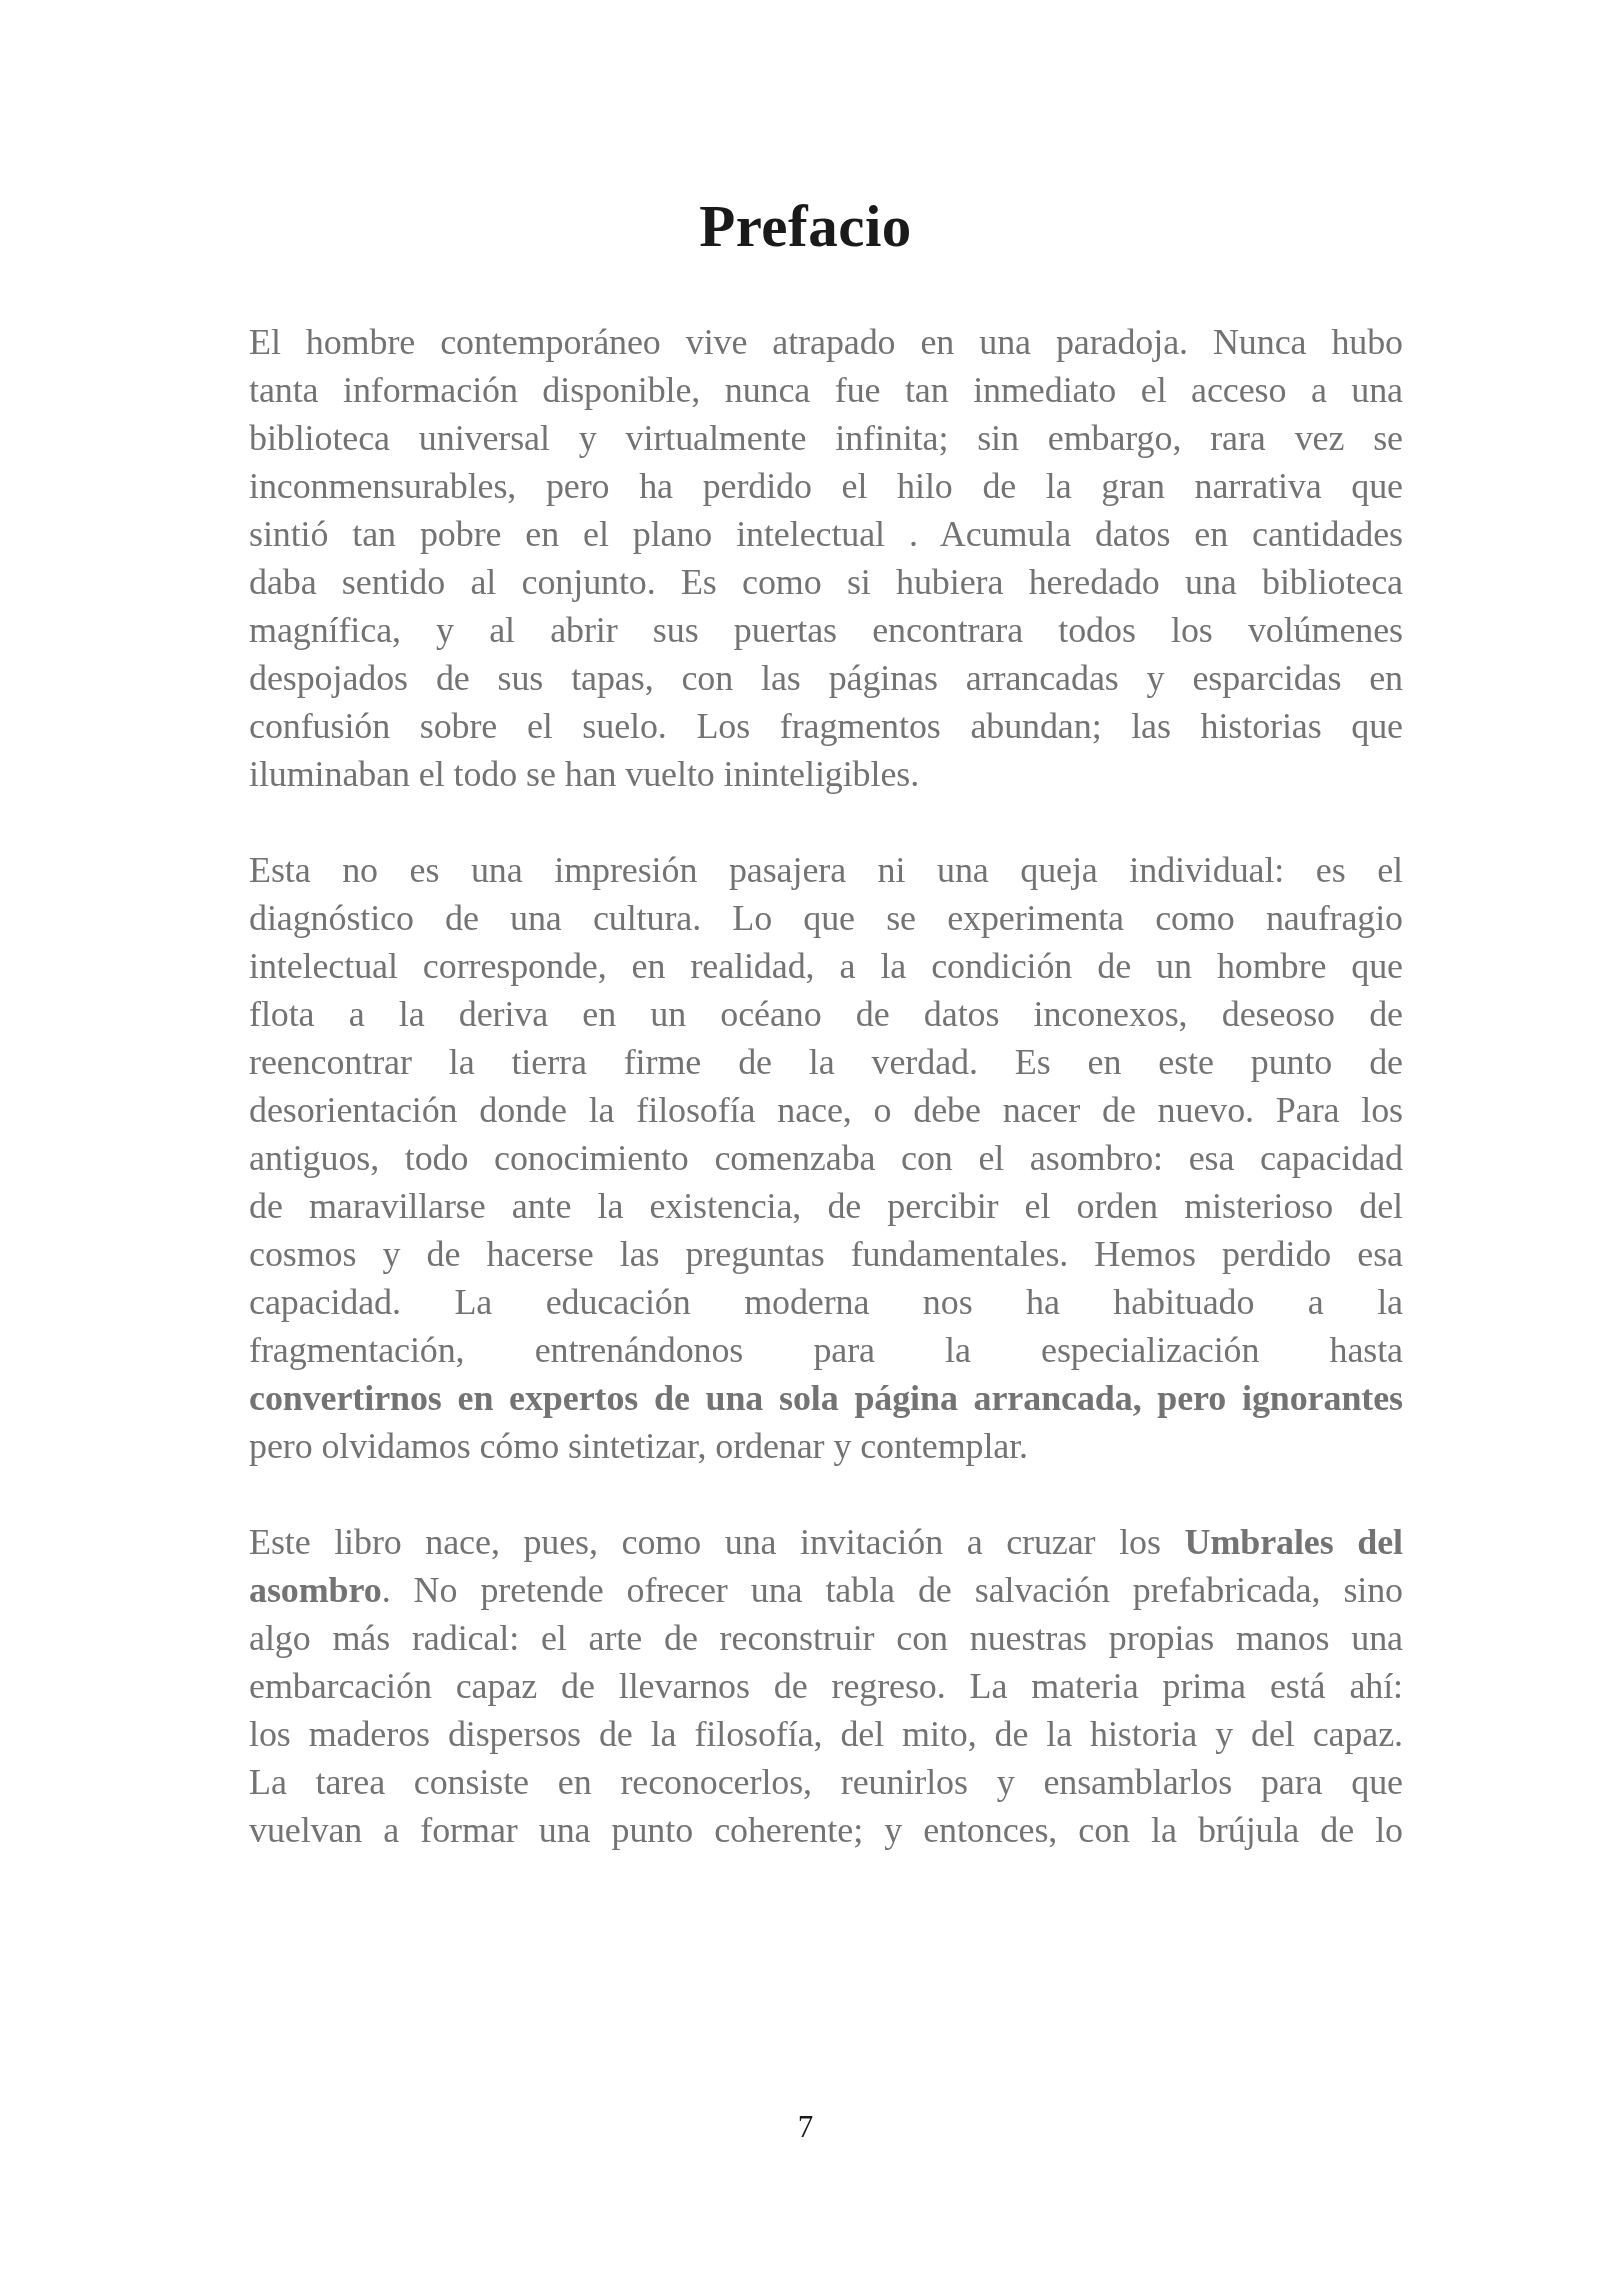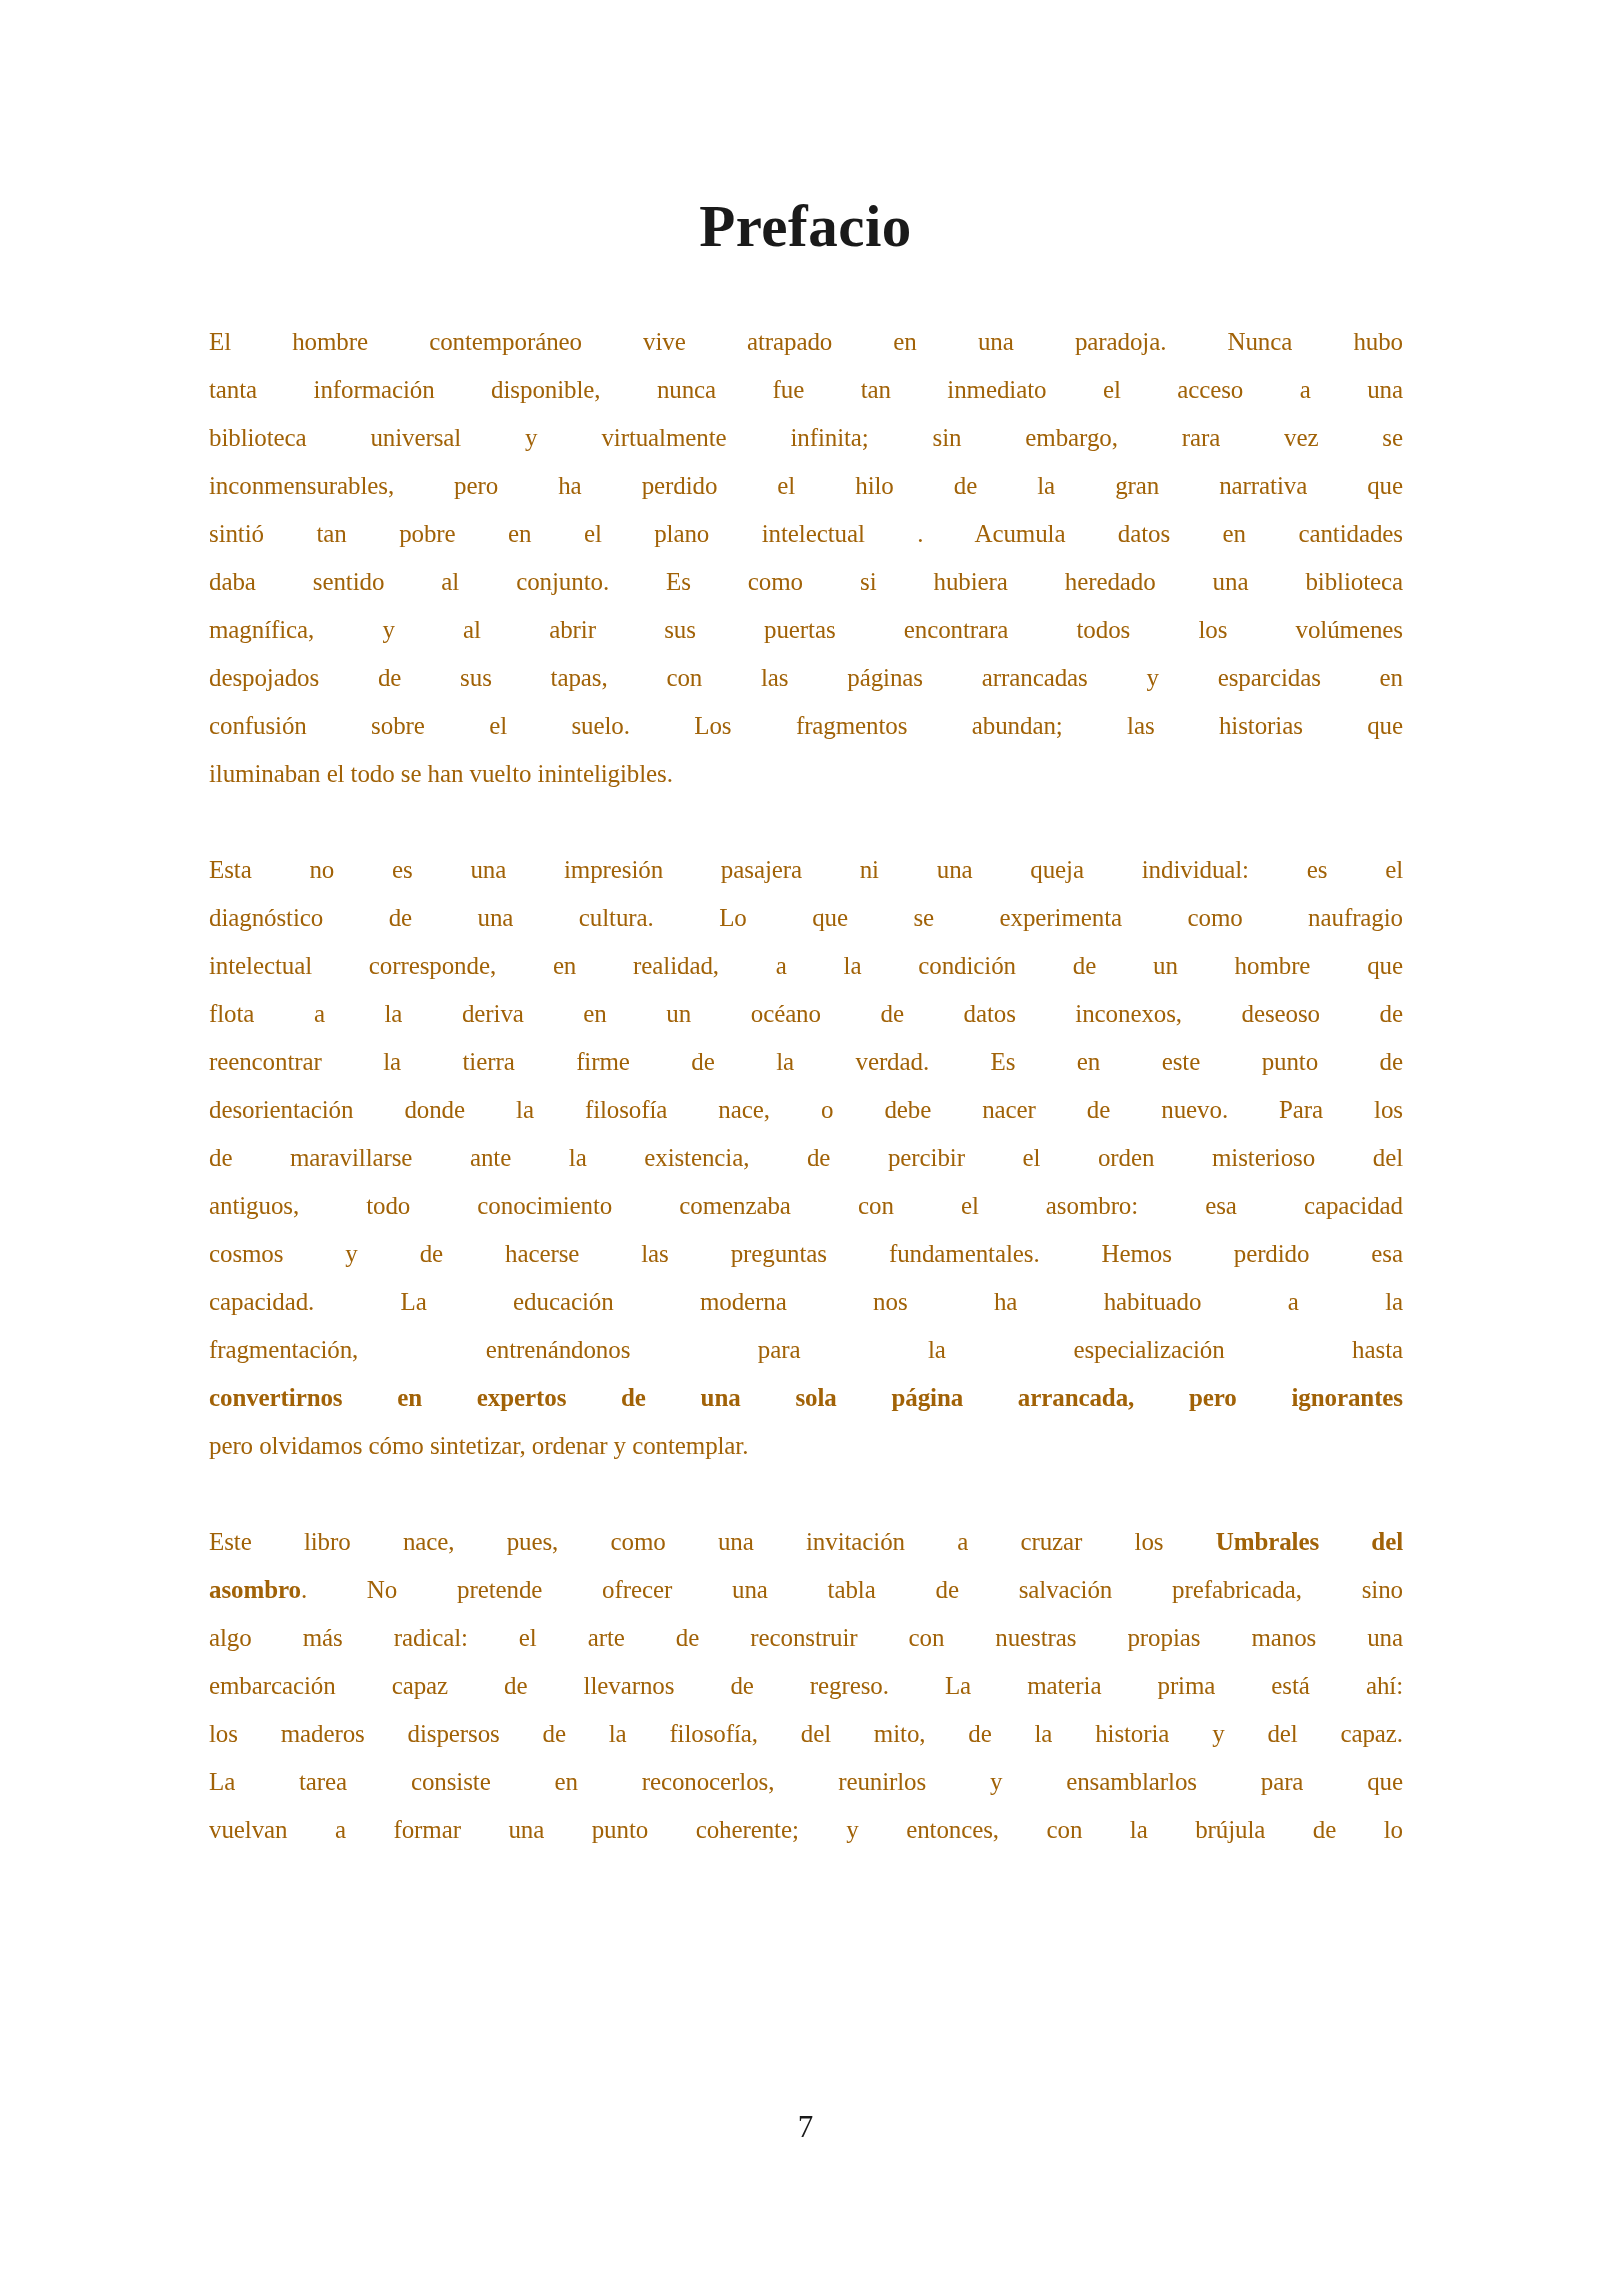--- a/index.html
+++ b/index.html
@@ -42,28 +42,29 @@
       top: 318px;
     }
     .paragraph {
       margin: 0;
     }
     .paragraph + .paragraph {
       margin-top: 48px;
     }
     .line {
       display: block;
-      font-size: 25px;
+      font-size: 36px;
       line-height: 48px;
       height: 48px;
       white-space: nowrap;
       text-align: justify;
       text-align-last: justify;
-      color: #a16207;
+      color: #737373;
       letter-spacing: -0.1px;
+      margin-left: 40px;
     }
     .line.last {
       text-align: left;
       text-align-last: left;
     }
     .line.cont {
       
       text-align: justify;
       text-align-last: justify;
     }
@@ -102,22 +103,22 @@
       <span class="line last" style="white-space: normal; overflow: hidden;">iluminaban el todo se han vuelto ininteligibles.</span>
     </p>
 
     <p class="paragraph">
       <span class="line" style="white-space: normal; overflow: hidden;">Esta no es una impresión pasajera ni una queja individual: es el</span>
       <span class="line" style="white-space: normal; overflow: hidden;">diagnóstico de una cultura. Lo que se experimenta como naufragio</span>
       <span class="line" style="white-space: normal; overflow: hidden;">intelectual corresponde, en realidad, a la condición de un hombre que</span>
       <span class="line" style="white-space: normal; overflow: hidden;">flota a la deriva en un océano de datos inconexos, deseoso de</span>
       <span class="line" style="white-space: normal; overflow: hidden;">reencontrar la tierra firme de la verdad. Es en este punto de</span>
       <span class="line" style="white-space: normal; overflow: hidden;">desorientación donde la filosofía nace, o debe nacer de nuevo. Para los</span>
+      <span class="line" style="white-space: normal; overflow: hidden;">antiguos, todo conocimiento comenzaba con el asombro: esa capacidad</span>
       <span class="line" style="white-space: normal; overflow: hidden;">de maravillarse ante la existencia, de percibir el orden misterioso del</span>
-      <span class="line" style="white-space: normal; overflow: hidden;">antiguos, todo conocimiento comenzaba con el asombro: esa capacidad</span>
       <span class="line" style="white-space: normal; overflow: hidden;">cosmos y de hacerse las preguntas fundamentales. Hemos perdido esa</span>
       <span class="line" style="white-space: normal; overflow: hidden;">capacidad. La educación moderna nos ha habituado a la</span>
       <span class="line" style="white-space: normal; overflow: hidden;">fragmentación, entrenándonos para la especialización hasta</span>
       <span class="line" style="white-space: normal; overflow: hidden; font-weight: bold;">convertirnos en expertos de una sola página arrancada, pero ignorantes</span>
       <span class="line last" style="white-space: normal; overflow: hidden;">pero olvidamos cómo sintetizar, ordenar y contemplar.</span>
     </p>
 
     <p class="paragraph">
       <span class="line" style="white-space: normal; overflow: hidden;"><span>Este libro nace, pues, como una invitación a cruzar los </span><span class="bold">Umbrales del</span></span>
       <span class="line" style="white-space: normal; overflow: hidden;"><span class="bold">asombro</span><span>. No pretende ofrecer una tabla de salvación prefabricada, sino</span></span>

